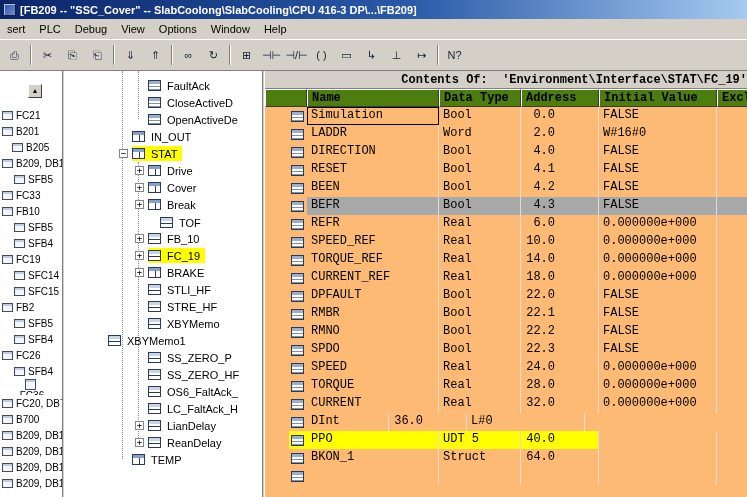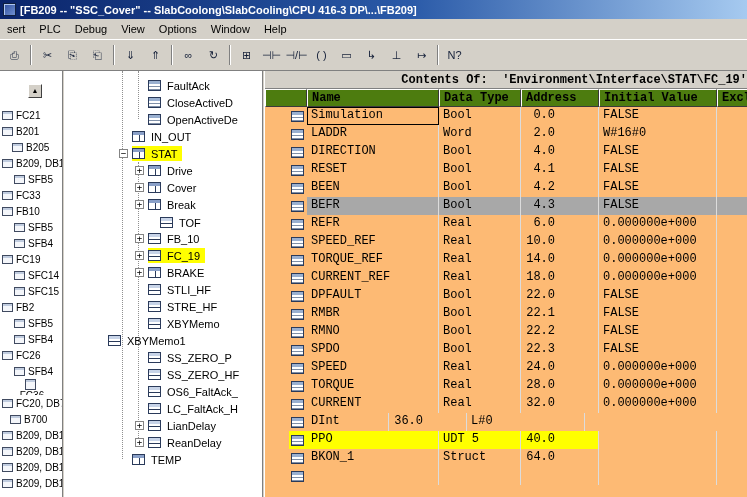--- a/index.html
+++ b/index.html
@@ -204,21 +204,21 @@
             <span class="pp-label">SFB4</span>
           </div>
           <div class="pp-row" style="padding-left: 2px; flex-direction: column;">
             <span class="pp-icon"></span>
             <span class="pp-label">FC36</span>
           </div>
           <div class="pp-row" style="padding-left: 2px;">
             <span class="pp-icon"></span>
             <span class="pp-label">FC20, DB701</span>
           </div>
-          <div class="pp-row" style="padding-left: 10px;">
+          <div class="pp-row" style="padding-left: 2px;">
             <span class="pp-icon"></span>
             <span class="pp-label">B700</span>
           </div>
           <div class="pp-row" style="padding-left: 2px;">
             <span class="pp-icon"></span>
             <span class="pp-label">B209, DB102</span>
           </div>
           <div class="pp-row" style="padding-left: 2px;">
             <span class="pp-icon"></span>
             <span class="pp-label">B209, DB103</span>

